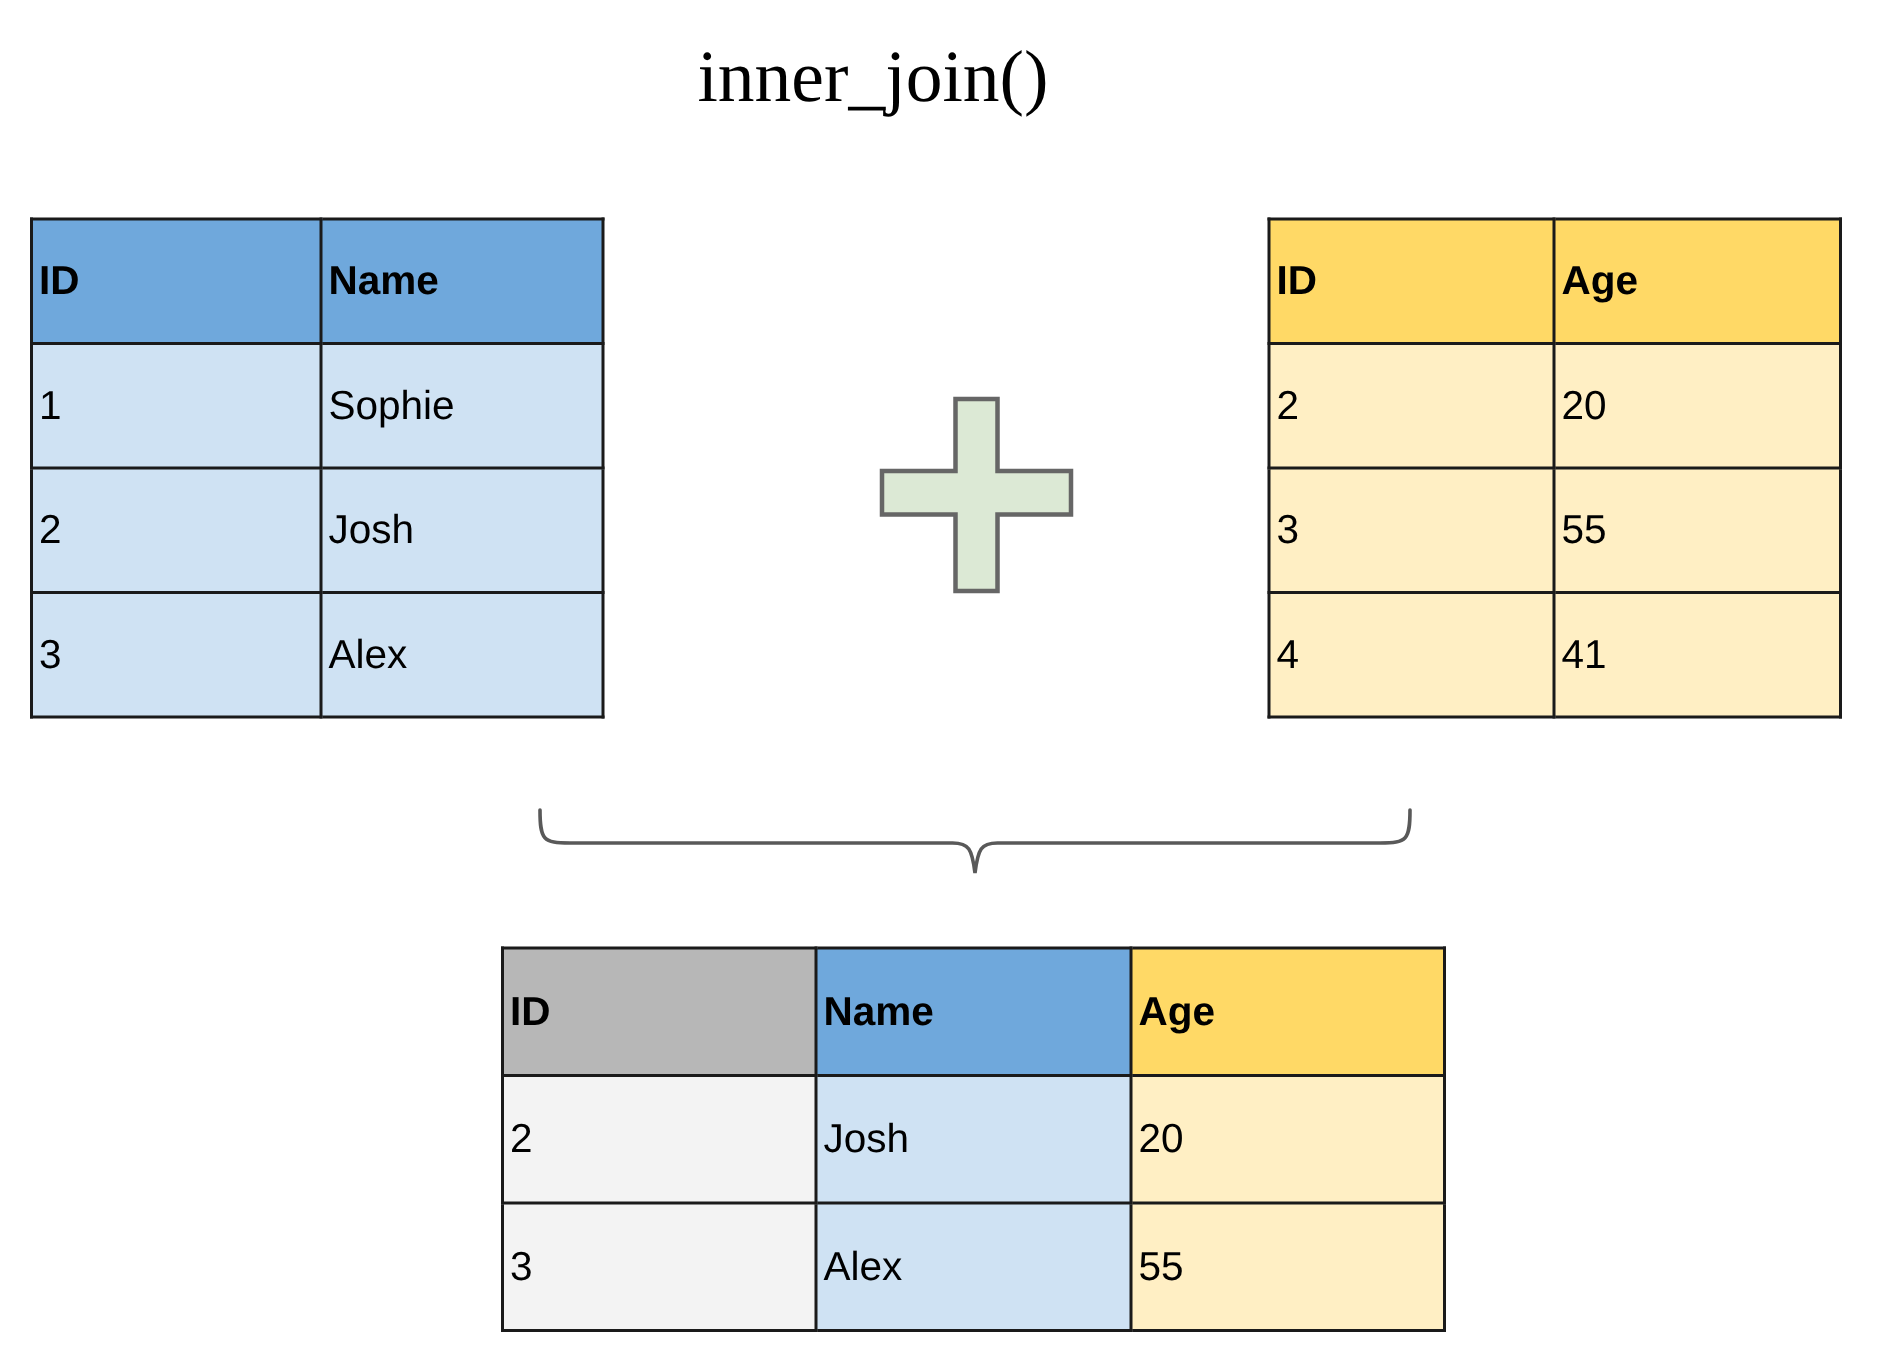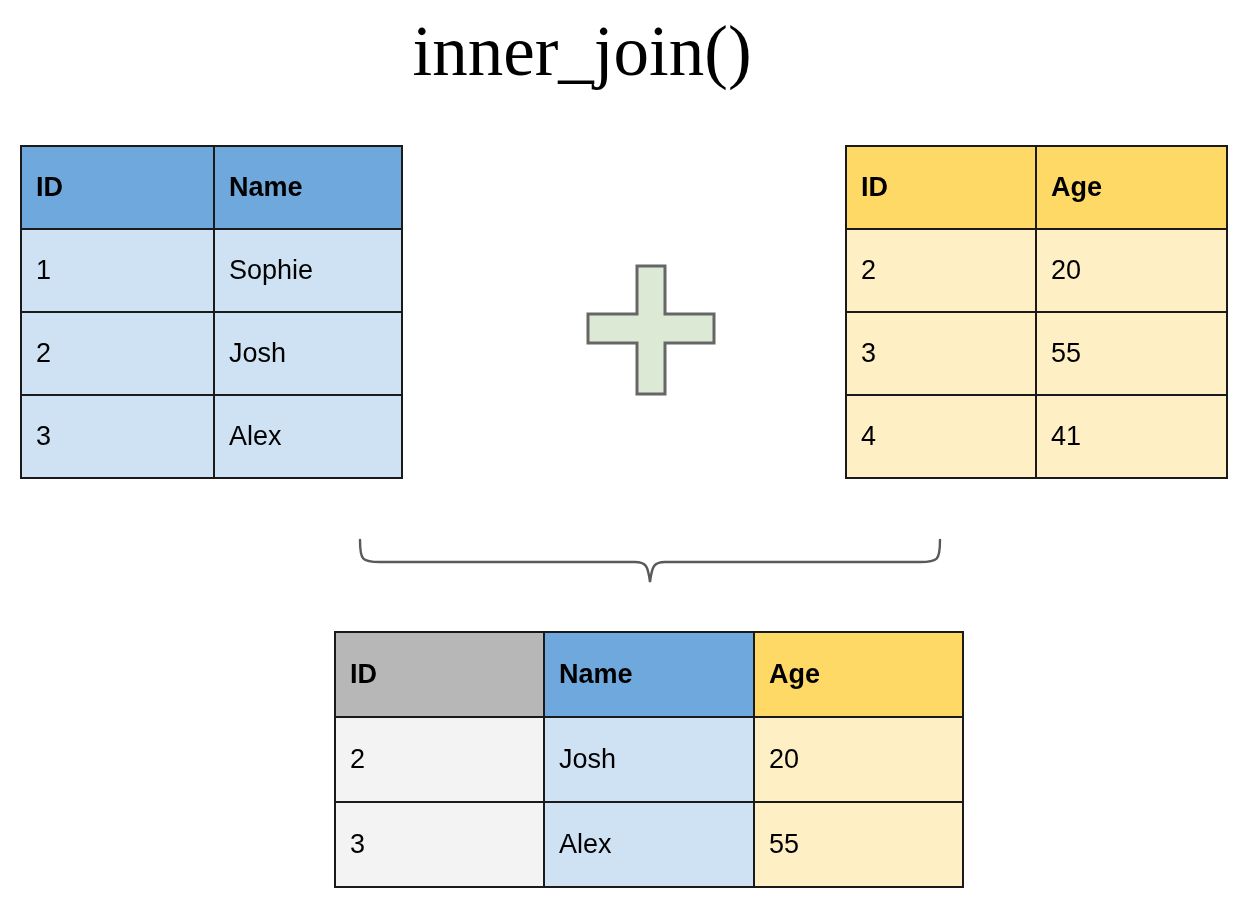--- a/index.html
+++ b/index.html
@@ -17,36 +17,36 @@
   }
 
   
   #diagram-title {
     position: absolute;
     left: 0;
     top: 8px;
     width: 1164px;
     text-align: center;
     font-family: "Liberation Serif", serif;
-    font-size: 71px;
+    font-size: 49px;
     line-height: 86px;
     font-weight: 400;
     color: #000000;
     letter-spacing: 0px;
   }
 
   
   .jtable {
     position: absolute;
     border-collapse: collapse;
     table-layout: fixed;
   }
   .jtable td, .jtable th {
     border: 2px solid #1a1a1a;
-    padding: 0 14px;
+    padding: 0 4px;
     text-align: left;
     vertical-align: middle;
     font-size: 27px;
     font-weight: 400;
     color: #000000;
     box-sizing: border-box;
   }
   .jtable th {
     font-weight: bold;
   }

